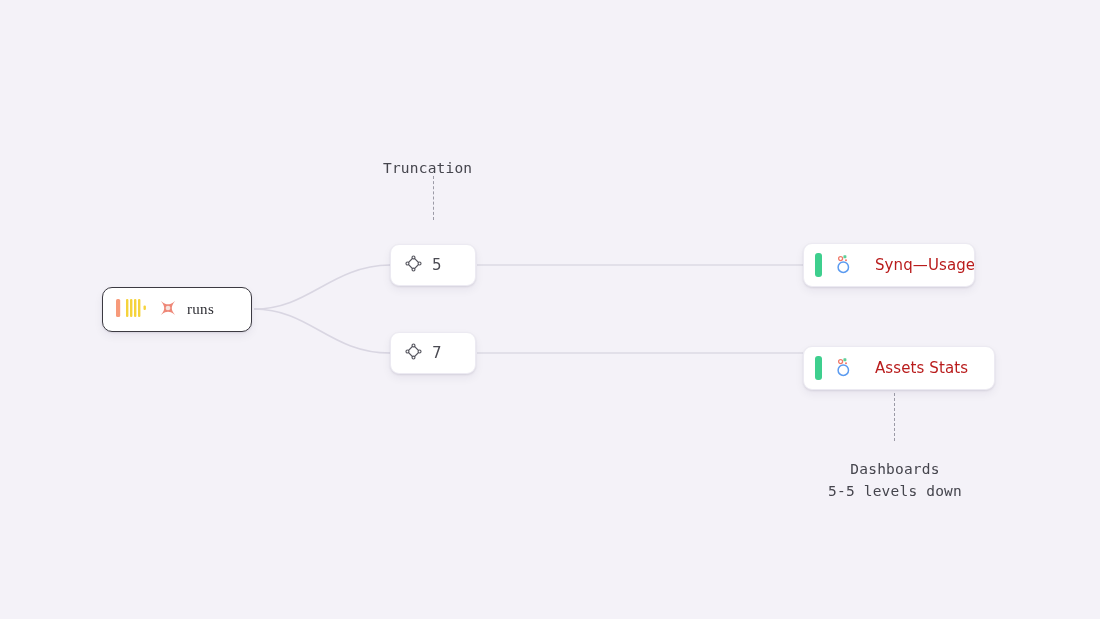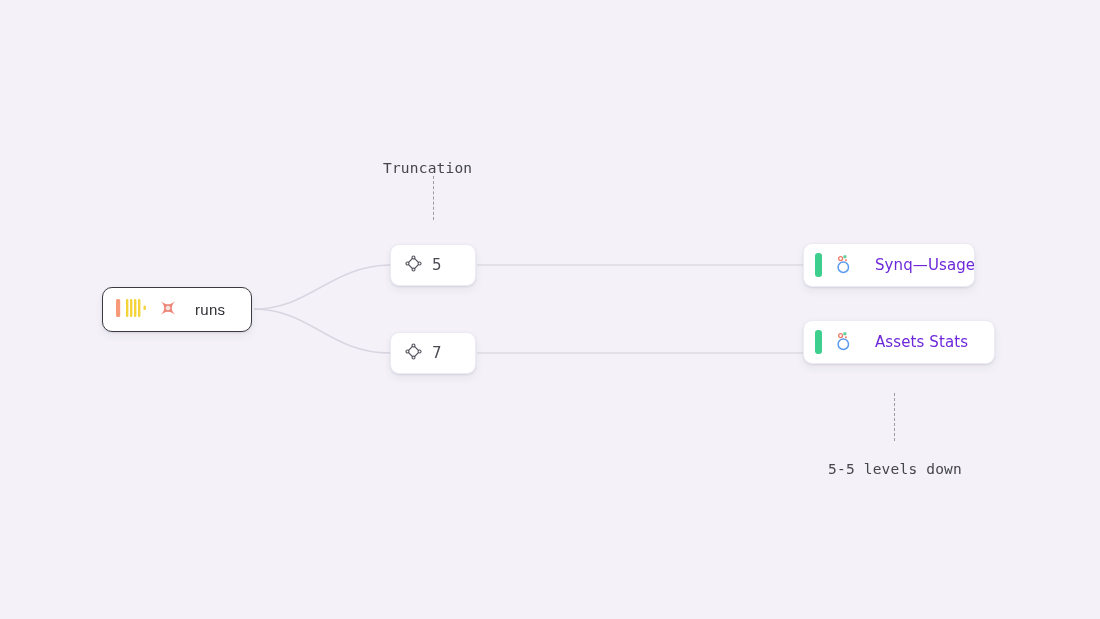--- a/index.html
+++ b/index.html
@@ -75,53 +75,53 @@
 
   
   .node-dash {
     height: 44px;
     padding: 0 0 0 0;
     border: 1px solid #eceaf2;
     gap: 0;
     overflow: hidden;
   }
   .node-dash.d1 { left: 803px; top: 243px; width: 172px; }
-  .node-dash.d2 { left: 803px; top: 320px; width: 192px; }
+  .node-dash.d2 { left: 803px; top: 346px; width: 192px; }
 
   .dash-bar {
     width: 7px;
     height: 24px;
     border-radius: 3px;
     background: #3ecf8e;
     margin-left: 11px;
     flex: 0 0 auto;
   }
 
   .dash-label {
     font-size: 15px;
-    color: #6d28d9;
+    color: #b91c1c;
     font-family: "DejaVu Sans", sans-serif;
     margin-left: 22px;
     white-space: nowrap;
     letter-spacing: .1px;
   }
 
   
   .icon { display: block; flex: 0 0 auto; }
 
   .icon-barcode { width: 34px; height: 22px; }
   .icon-dbt     { width: 20px; height: 20px; }
   .icon-diamond { width: 17px; height: 17px; }
   .icon-looker  { width: 19px; height: 21px; margin-left: 12px; }
 
   .runs-text {
     font-size: 15px;
     color: #2e2e34;
-    font-family: Liberation Sans, sans-serif;
-    margin-left: 8px;
+    font-family: Liberation Serif, serif;
+    margin-left: 0;
     letter-spacing: .3px;
   }
 
   
   .annot {
     position: absolute;
     font-family: "DejaVu Sans Mono", monospace;
     font-size: 14.5px;
     color: #45454d;
     white-space: nowrap;
@@ -238,16 +238,17 @@
         <circle cx="6.6" cy="5.6" r="2.0" fill="none" stroke="#f07a6a" stroke-width="1.3"></circle>
         <rect x="9.4" y="2.2" width="3.0" height="3.0" rx="0.7" fill="#5fcf9a"></rect>
         <circle cx="12.0" cy="7.2" r="1.0" fill="#f07a6a"></circle>
       </svg>
     </span>
     <span class="dash-label">Assets Stats</span>
   </div>
 
   <div class="dashed-line dl-dashboards"></div>
   <div class="annot annot-dashboards">
+    <div>Dashboards</div>
     <div>5-5 levels down</div>
   </div>
 
 </div>
 
 </body></html>

